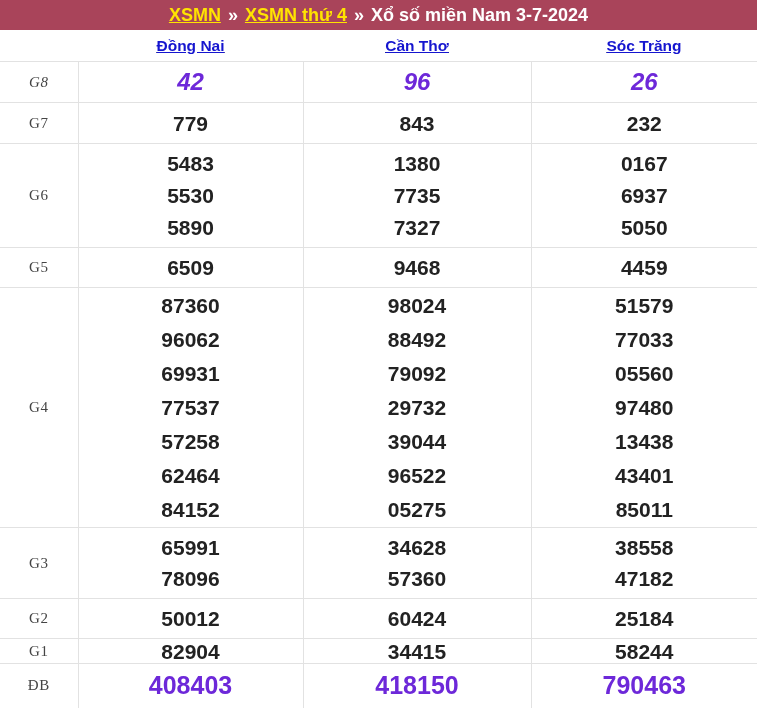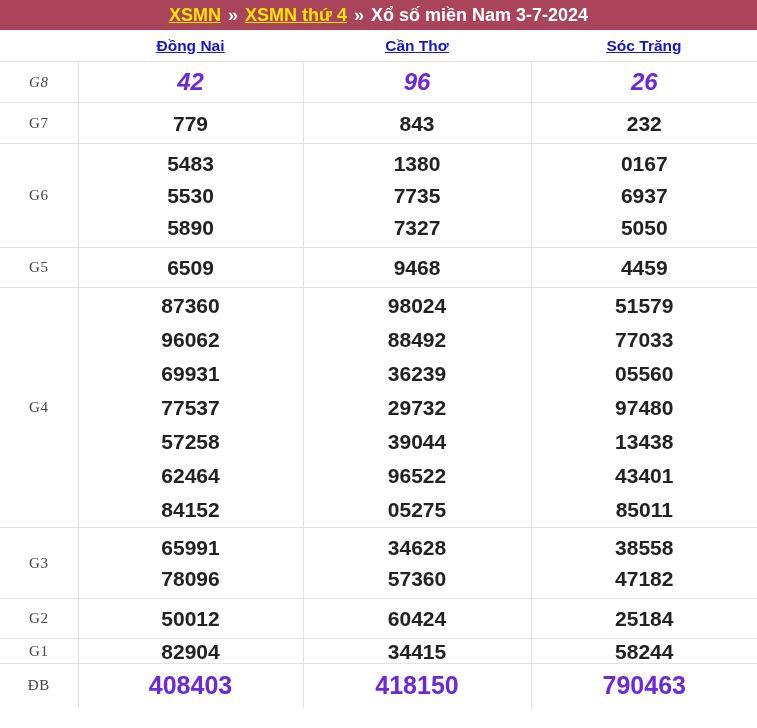--- a/index.html
+++ b/index.html
@@ -280,21 +280,21 @@
             <div class="num">77537</div>
             <div class="num">57258</div>
             <div class="num">62464</div>
             <div class="num">84152</div>
           </div>
         </td>
         <td>
           <div class="stack">
             <div class="num">98024</div>
             <div class="num">88492</div>
-            <div class="num">36239</div>
+            <div class="num">79092</div>
             <div class="num">29732</div>
             <div class="num">39044</div>
             <div class="num">96522</div>
             <div class="num">05275</div>
           </div>
         </td>
         <td>
           <div class="stack">
             <div class="num">51579</div>
             <div class="num">77033</div>

